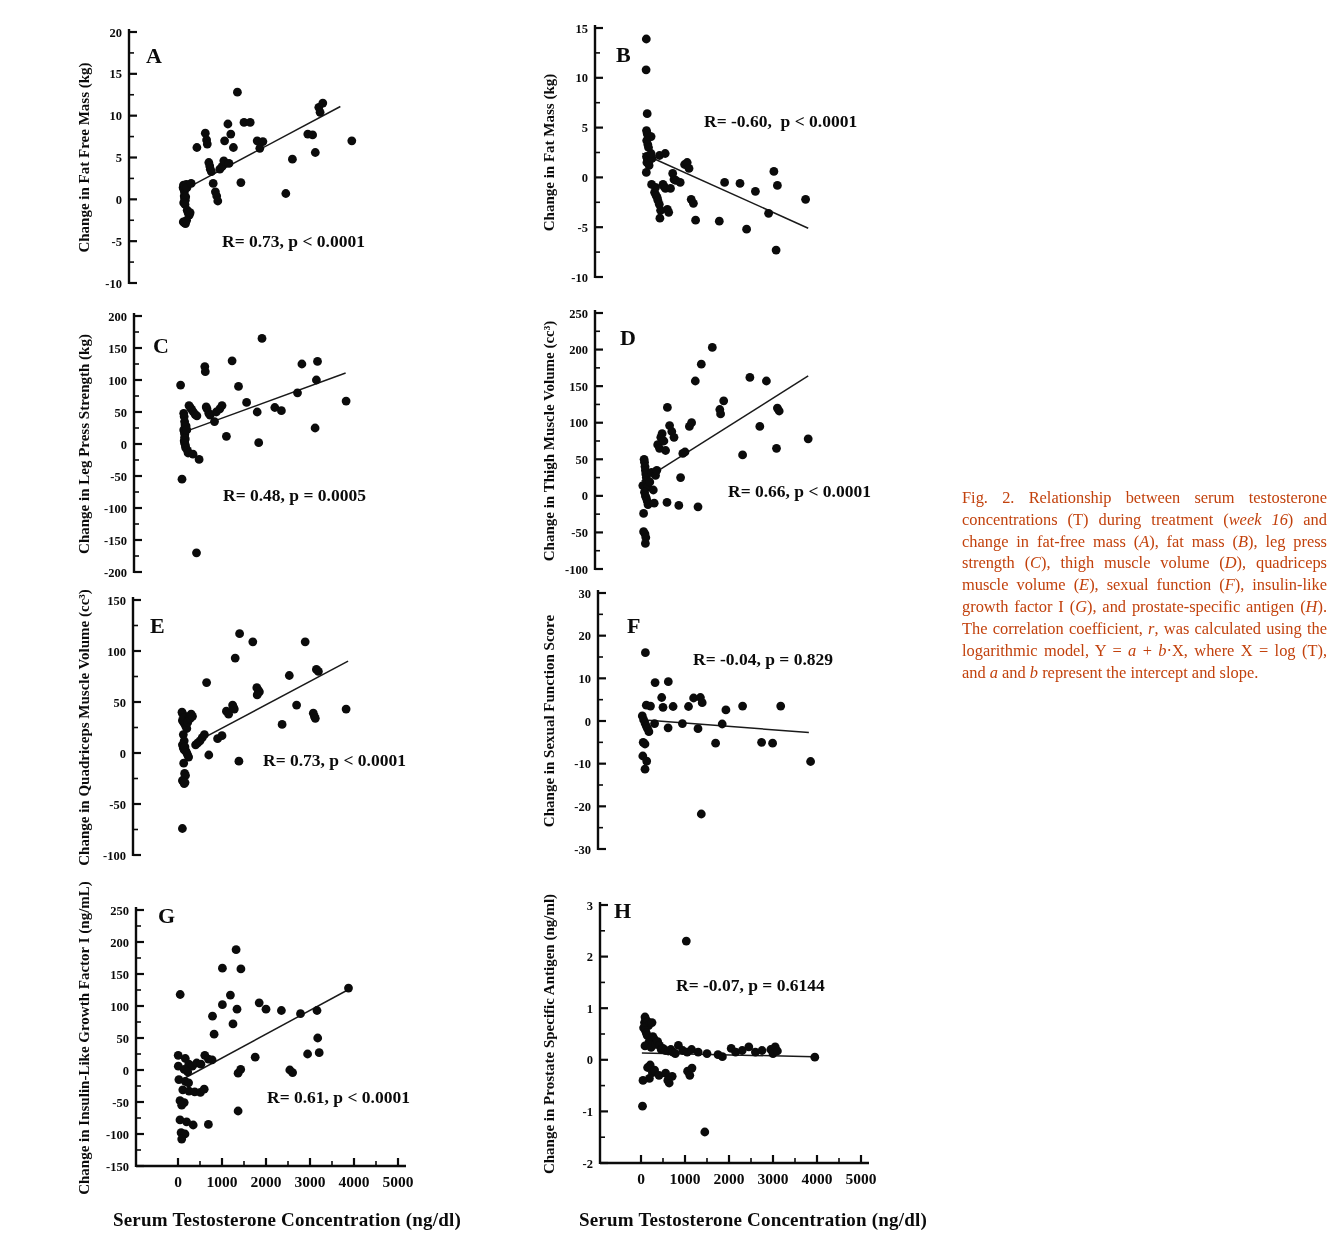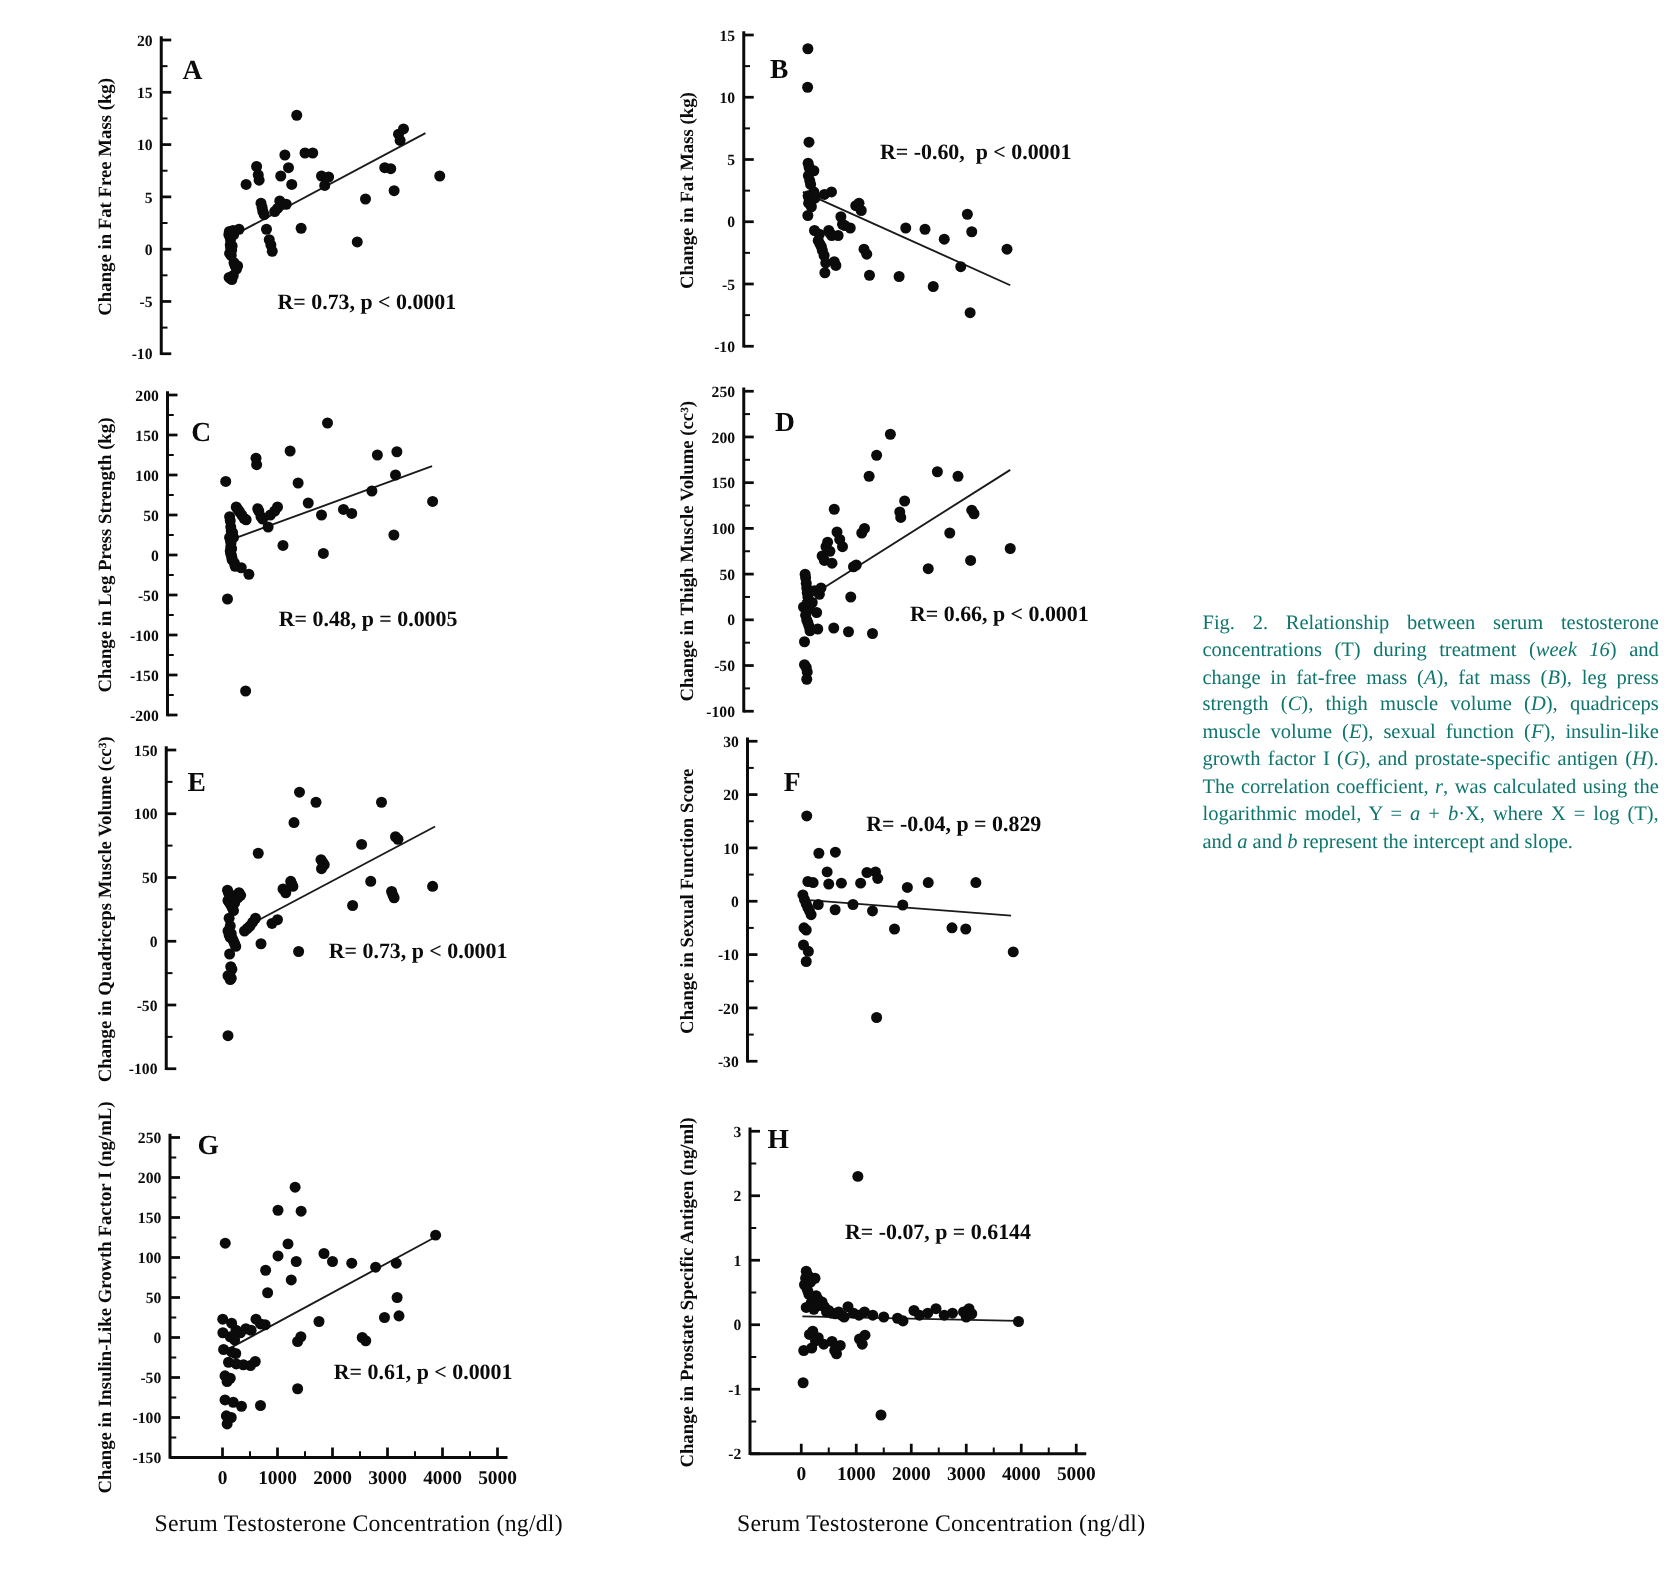--- a/index.html
+++ b/index.html
@@ -1,24 +1,24 @@
 <!DOCTYPE html>
 <html><head>
 <meta charset="utf-8">
 <style>
   html,body{margin:0;padding:0;background:#ffffff;}
   body{width:1331px;height:1260px;position:relative;overflow:hidden;
        font-family:"Liberation Serif",serif;color:#0b0b0b;}
   #fig-canvas{position:absolute;left:0;top:0;}
   .xaxis-title{position:absolute;top:1209px;width:410px;text-align:center;
-       font-weight:normal;font-size:19px;letter-spacing:.2px;color:#0b0b0b;}
+       font-weight:bold;font-size:19px;letter-spacing:.2px;color:#0b0b0b;}
   #xtitle-left{left:82px;}
   #xtitle-right{left:548px;}
   #caption{position:absolute;left:962px;top:487px;width:365px;
-       font-size:16.4px;line-height:1.33;text-align:justify;color:#0f766e;}
+       font-size:16.4px;line-height:1.33;text-align:justify;color:#c2410c;}
   #caption .it{font-style:italic;}
   svg text{fill:#0b0b0b;}
 </style>
 </head>
 <body>
 
 <svg id="fig-canvas" width="1331" height="1260" viewBox="0 0 1331 1260">
     <g>
       <line x1="129" y1="29" x2="129" y2="284" stroke="#0b0b0b" stroke-width="2.4"></line>
       <line x1="129" y1="32" x2="137" y2="32" stroke="#0b0b0b" stroke-width="2.2"></line>

